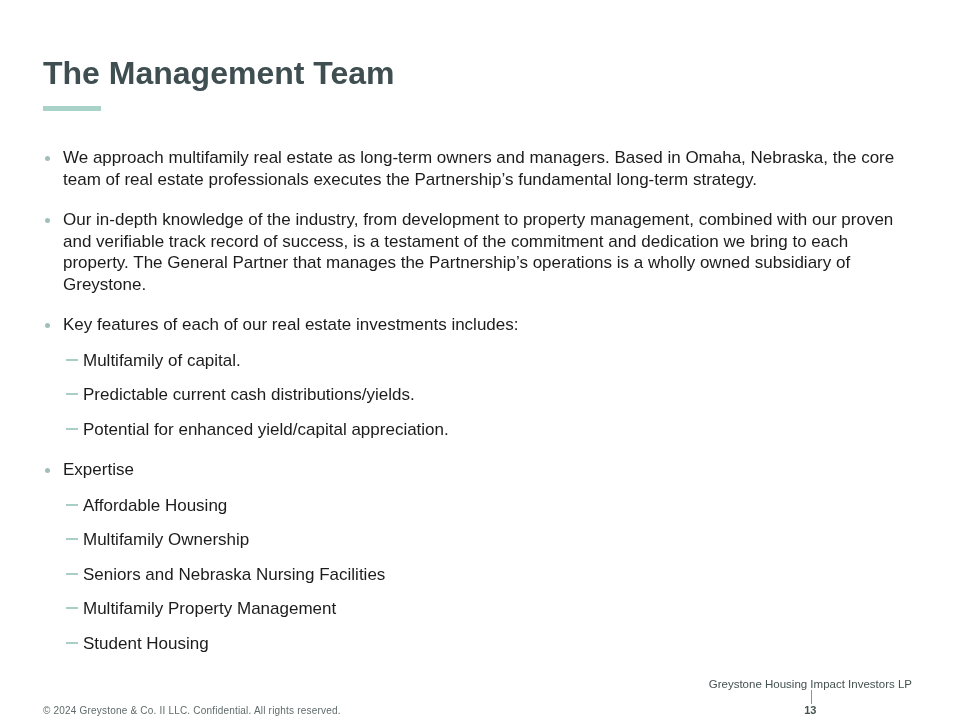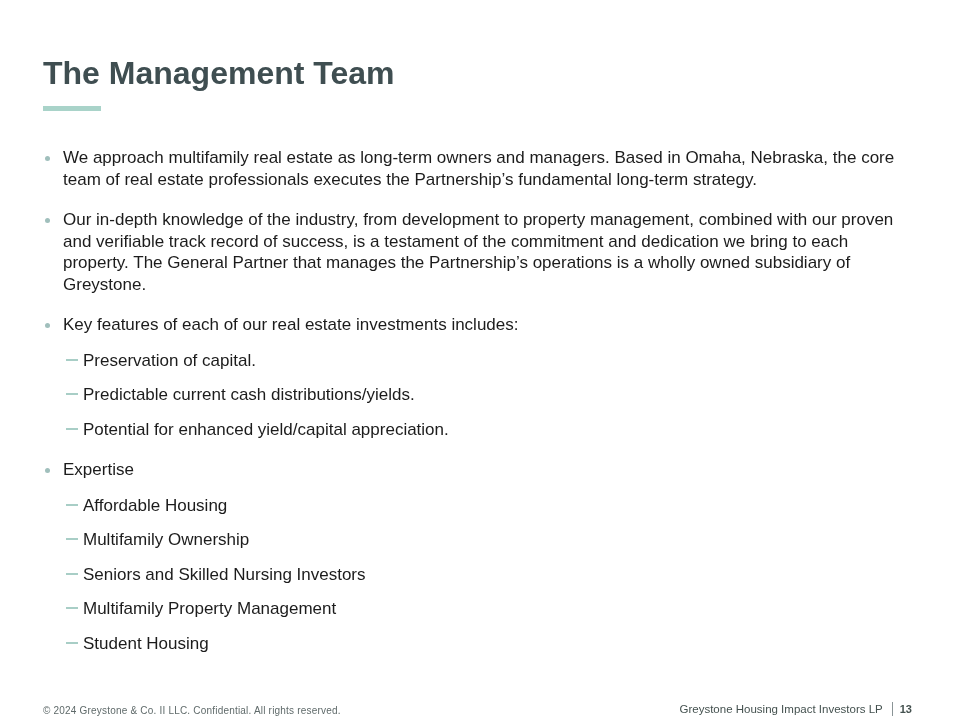--- a/index.html
+++ b/index.html
@@ -95,20 +95,21 @@
   .footer-copyright {
     font-size: 10px;
     color: #5f6a6a;
     letter-spacing: 0.2px;
   }
   .footer-right {
     display: flex;
     align-items: center;
     color: #44514f;
     font-size: 11.5px;
+    flex-direction: column;
   }
   .footer-divider {
     width: 1px;
     height: 14px;
     background: #8a9496;
     margin: 0 7px 0 9px;
   }
   .footer-page {
     font-size: 11px;
     color: #44514f;
@@ -138,21 +139,21 @@
     </div>
 
     <div class="bullet">
       <span class="bullet-dot"></span>
       <p>Key features of each of our real estate investments includes:</p>
     </div>
 
     <div class="sub-group">
       <div class="sub">
         <span class="sub-dash"></span>
-        <p>Preservation of capital.</p>
+        <p>Multifamily of capital.</p>
       </div>
       <div class="sub">
         <span class="sub-dash"></span>
         <p>Predictable current cash distributions/yields.</p>
       </div>
       <div class="sub">
         <span class="sub-dash"></span>
         <p>Potential for enhanced yield/capital appreciation.</p>
       </div>
     </div>
@@ -166,21 +167,21 @@
       <div class="sub">
         <span class="sub-dash"></span>
         <p>Affordable Housing</p>
       </div>
       <div class="sub">
         <span class="sub-dash"></span>
         <p>Multifamily Ownership</p>
       </div>
       <div class="sub">
         <span class="sub-dash"></span>
-        <p>Seniors and Skilled Nursing Investors</p>
+        <p>Seniors and Nebraska Nursing Facilities</p>
       </div>
       <div class="sub">
         <span class="sub-dash"></span>
         <p>Multifamily Property Management</p>
       </div>
       <div class="sub">
         <span class="sub-dash"></span>
         <p>Student Housing</p>
       </div>
     </div>

